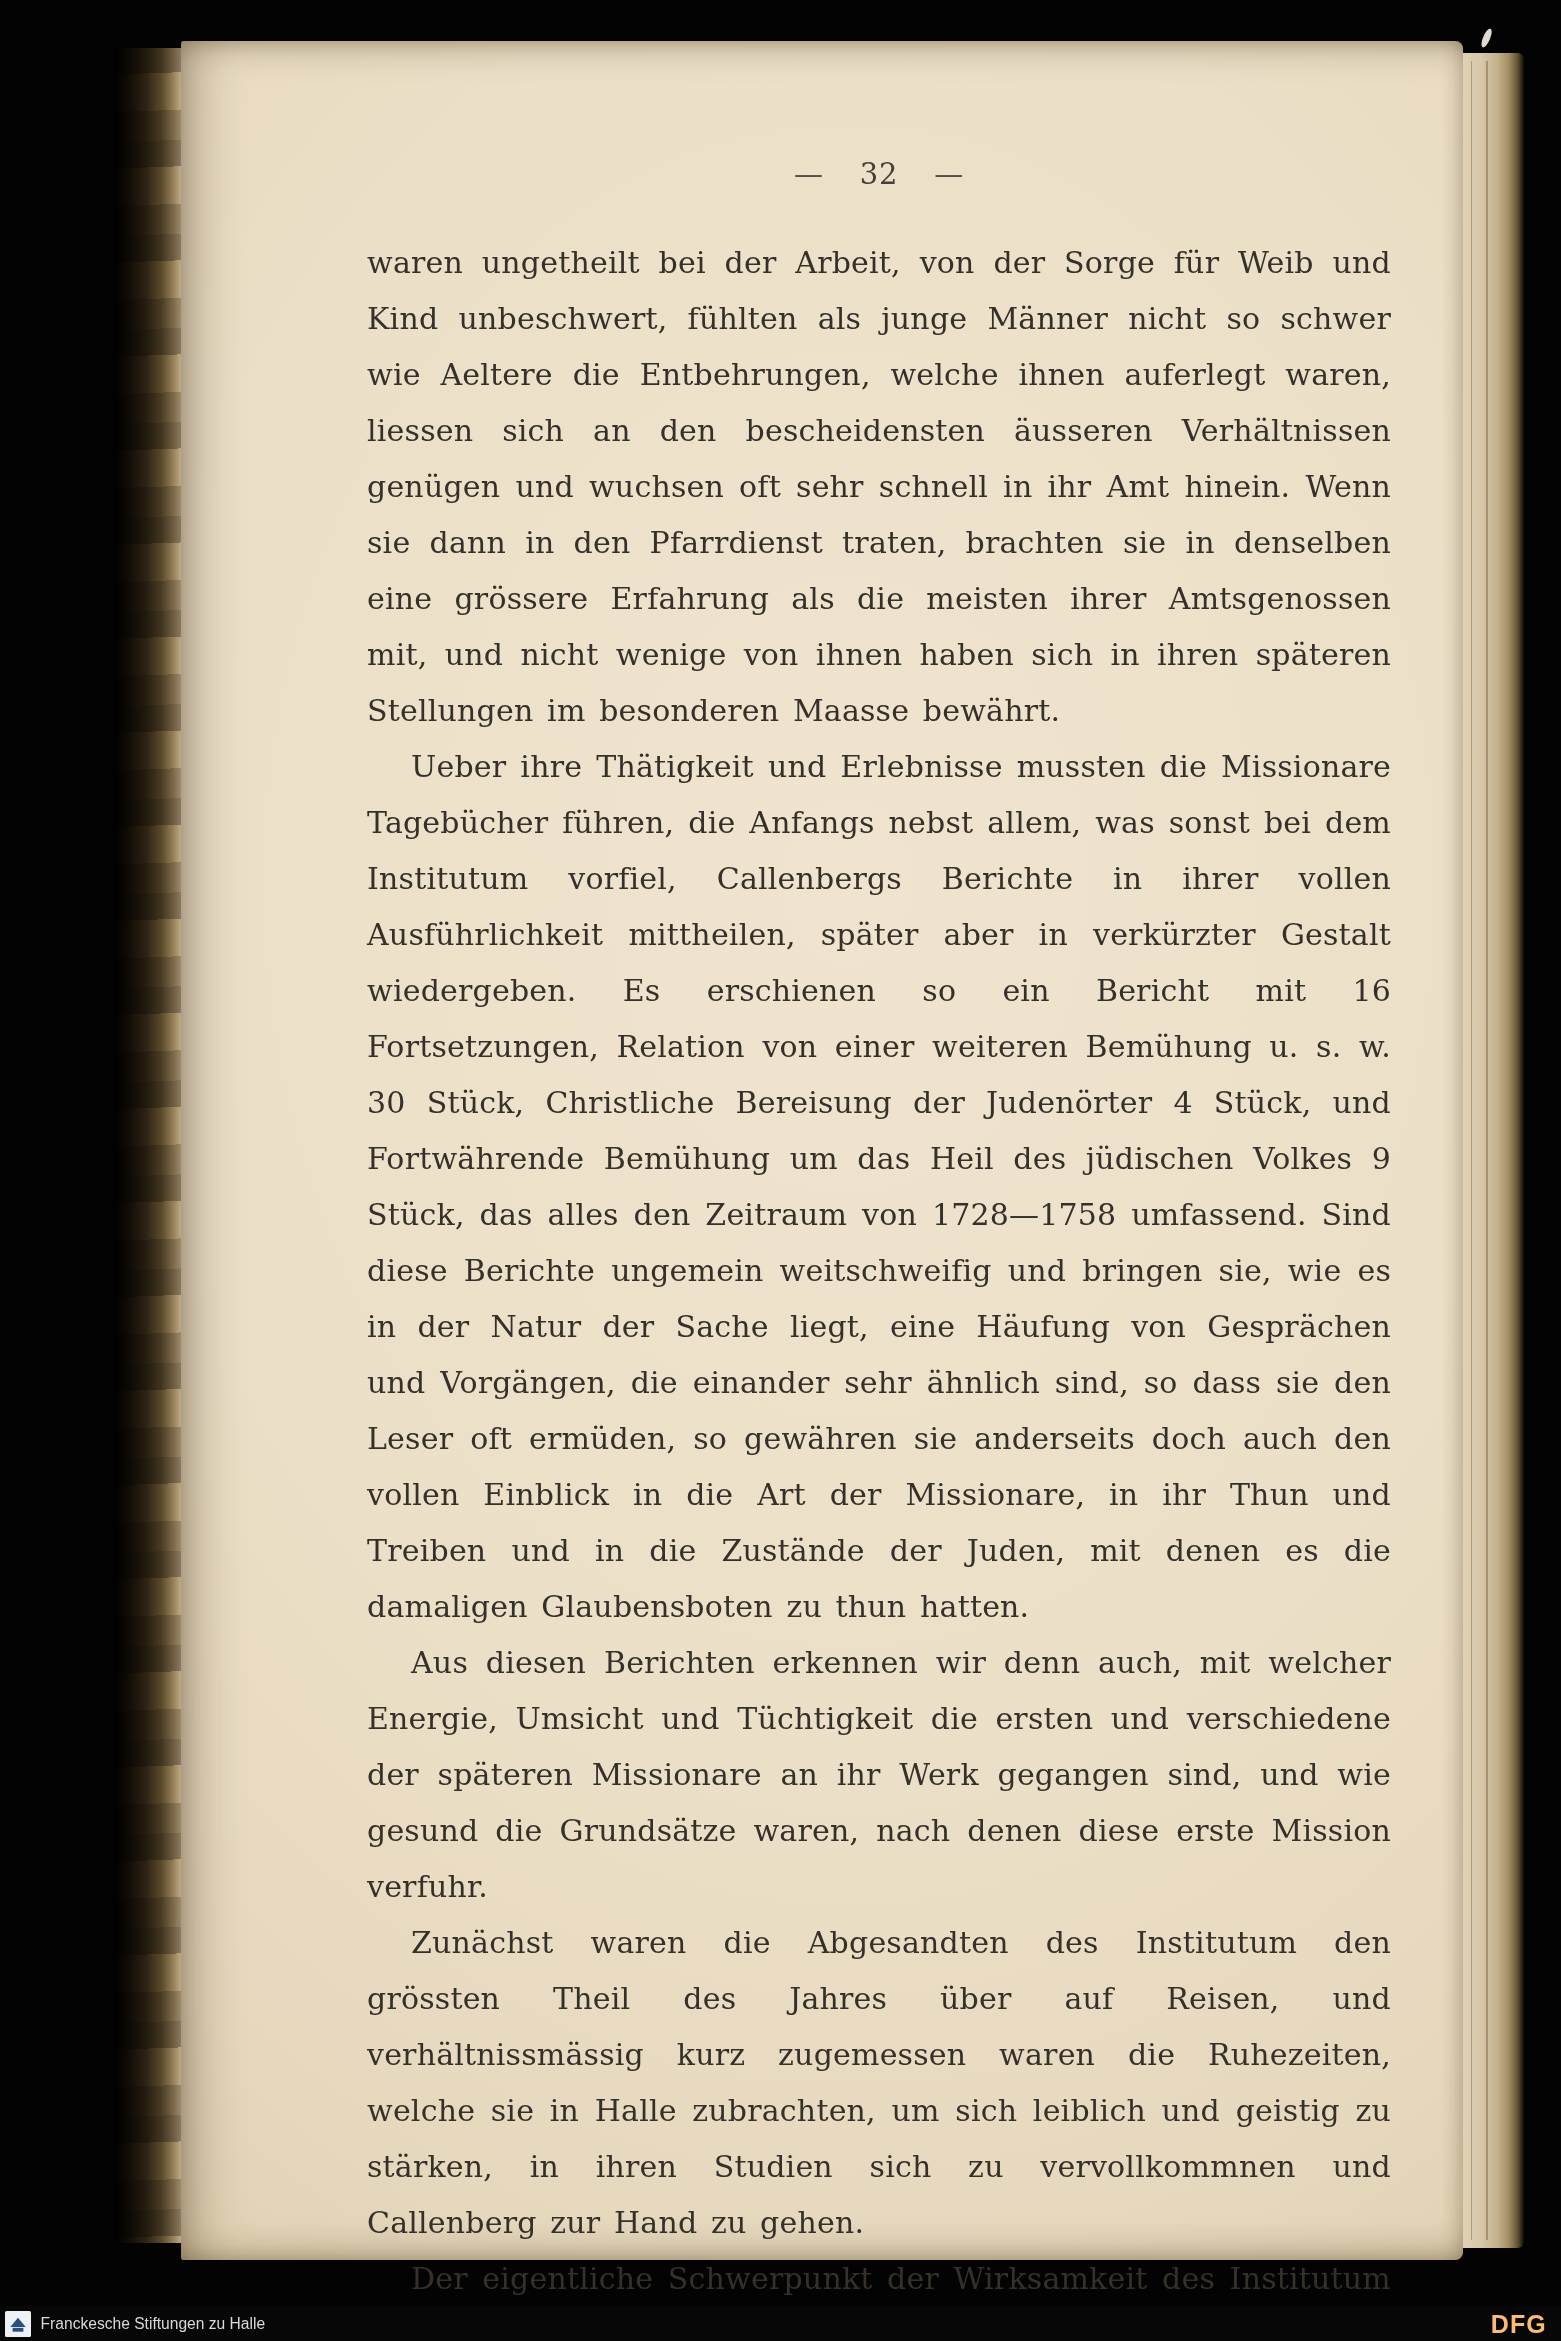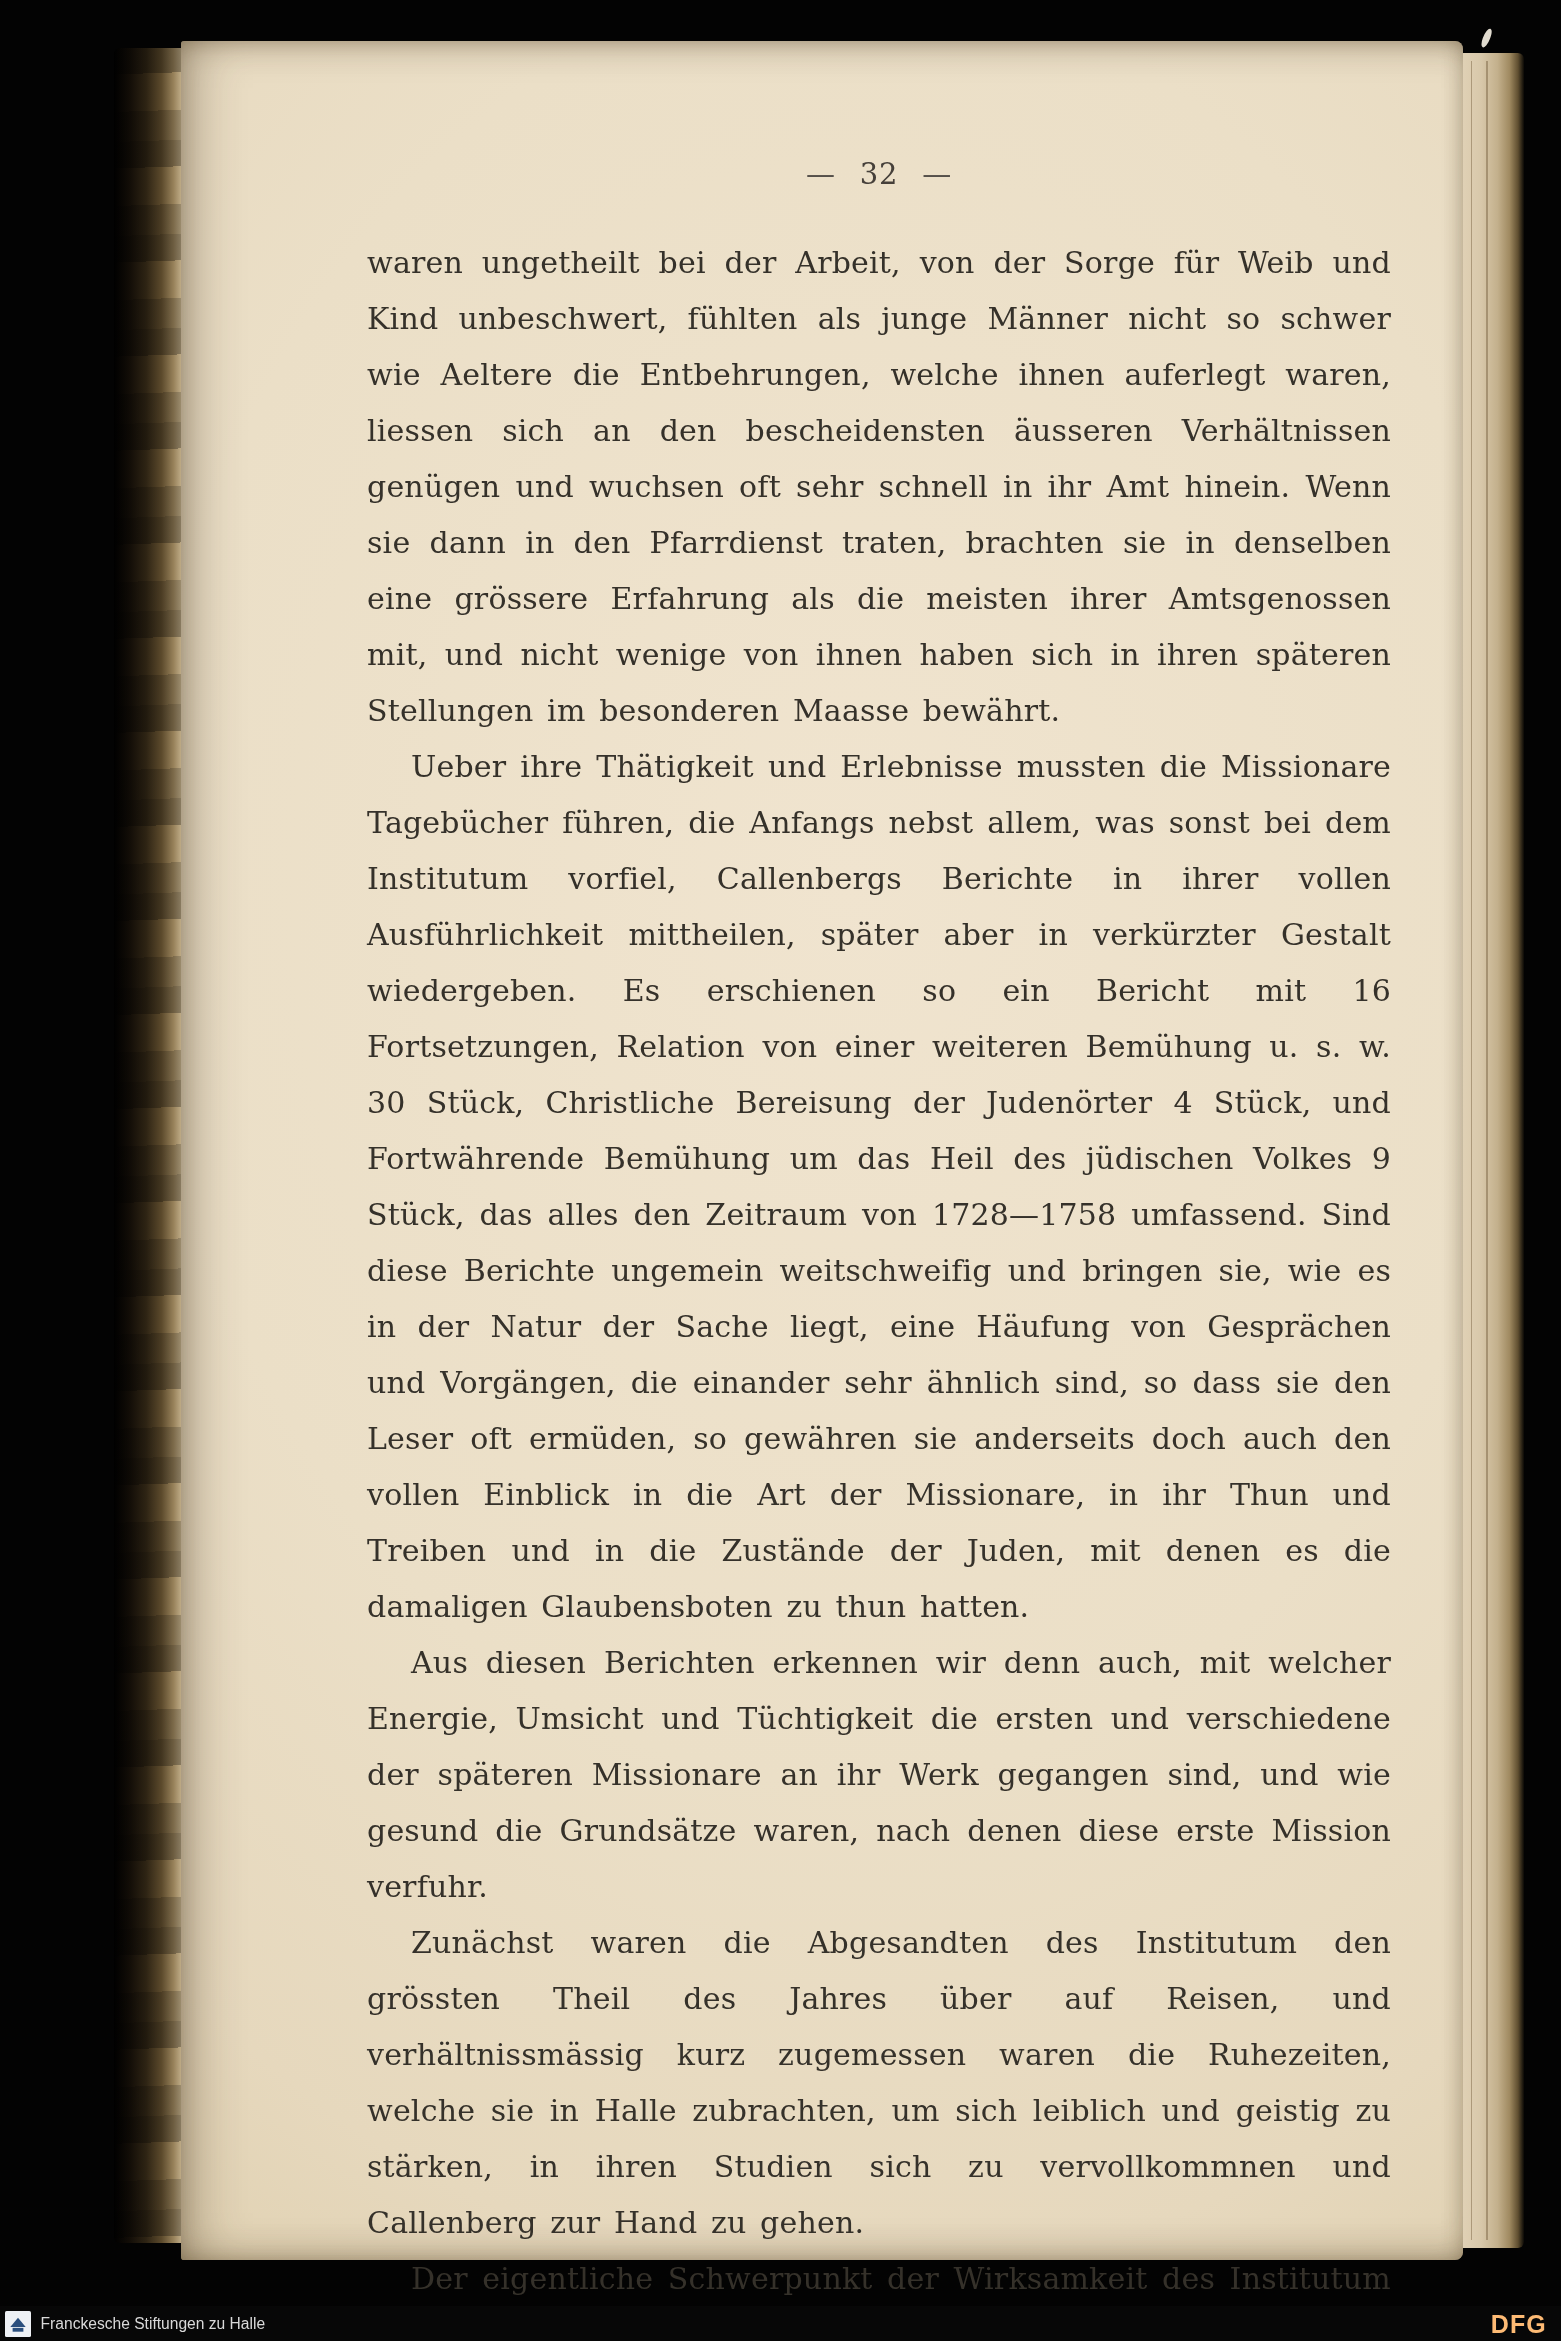--- a/index.html
+++ b/index.html
@@ -67,21 +67,21 @@
   
   .pagenum {
     margin: 116px 70px 0 186px;
     width: 1024px;
     text-align: center;
     font-size: 29px;
     color: #46403a;
     letter-spacing: 0.8px;
   }
   .pagenum .dash { color: #55504a; }
-  .pagenum .num { margin: 0 24px; }
+  .pagenum .num { margin: 0 36px; }
 
   
   .textblock {
     margin: 44px 0 0 186px;
     width: 1024px;
     color: #35312a;
     font-size: 30px;
     line-height: 56px;
     text-align: justify;
     letter-spacing: 0.2px;

